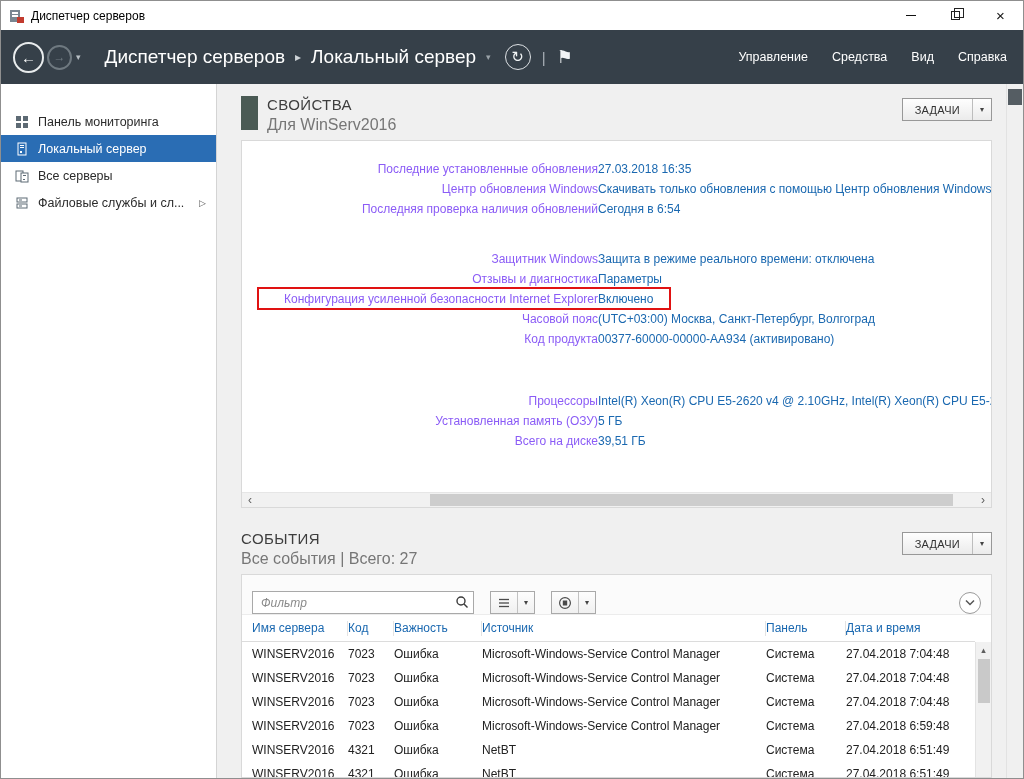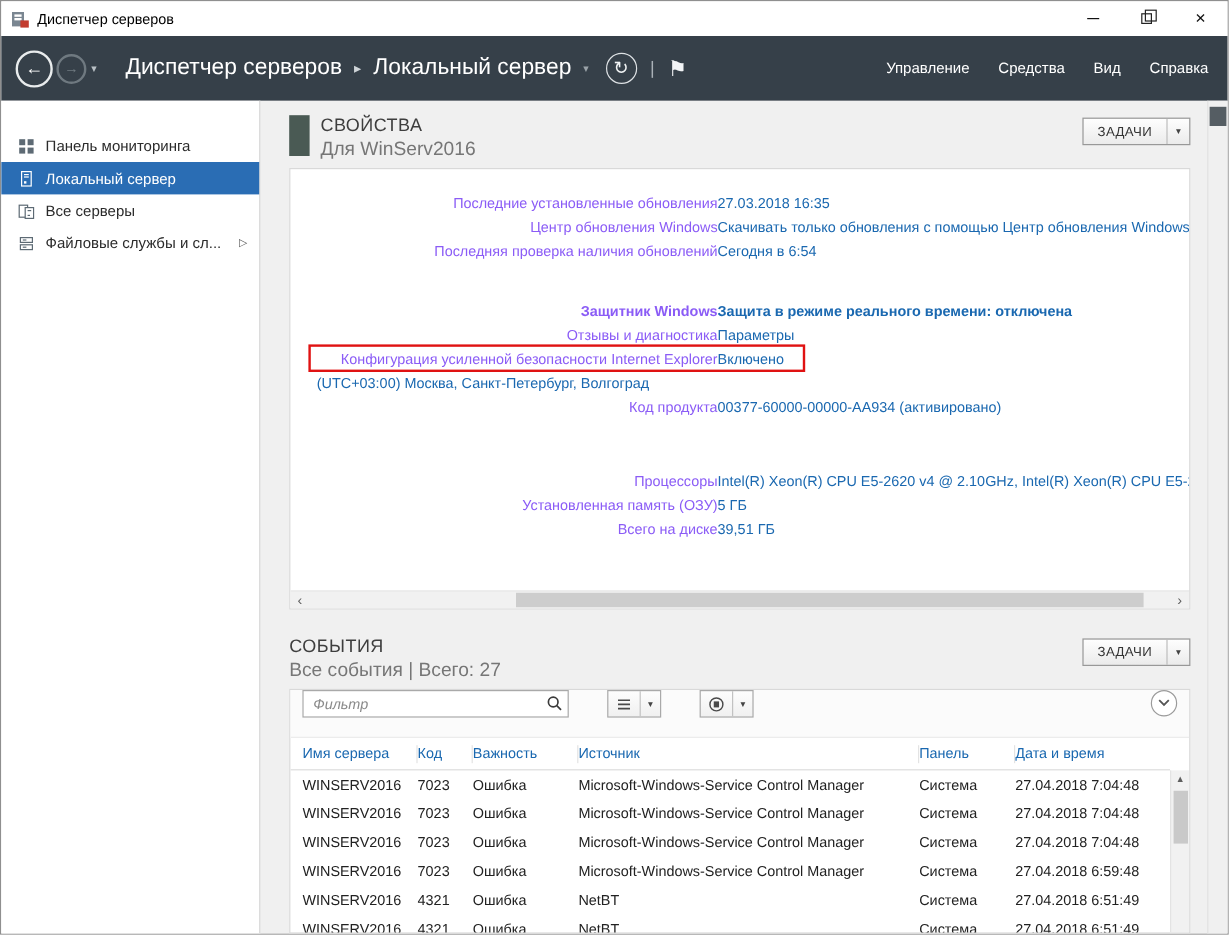--- a/index.html
+++ b/index.html
@@ -52,35 +52,35 @@
   .tile-title { font-size:15px; color:#3e3e3e; letter-spacing:.4px; }
   .tile-sub { font-size:16px; color:#767676; margin-top:3px; }
   .tasks-btn { margin-left:auto; height:23px; border:1px solid #989898; background:linear-gradient(#fefefe,#ebebeb); display:flex; align-items:stretch; font-size:11px; color:#333; cursor:pointer; margin-top:2px; }
   .tasks-label { padding:0 12px; display:flex; align-items:center; letter-spacing:.3px; }
   .tasks-caret { border-left:1px solid #bdbdbd; padding:0 7px; font-size:8px; display:flex; align-items:center; color:#444; }
 
   
   .props-panel { margin-top:8px; height:368px; background:#fff; border:1px solid #d9d9d9; position:relative; overflow:hidden; flex:0 0 368px; }
   .props-rows { padding:18px 0 0 22px; }
   .prop-row { display:flex; line-height:20px; font-size:12px; position:relative; }
-  .prop-row.gap-a { margin-top:30px;font-weight:bold; }
+  .prop-row.gap-a { margin-top:30px; }
   .prop-row.gap-b { margin-top:42px; }
   .prop-label { flex:0 0 334px; color:#8b5cf6; white-space:nowrap; overflow:hidden;text-align:right; }
   .prop-value { color:#1a68b0; white-space:nowrap; overflow:hidden; cursor:pointer; padding-right:8px; }
   .red-box { position:absolute; left:-7px; top:-2px; width:414px; height:23px; border:2px solid #e01212; pointer-events:none; }
 
   .hscroll { position:absolute; left:0; right:0; bottom:0; height:15px; background:#f1f1f1; border-top:1px solid #e6e6e6; display:flex; }
   .hs-arrow { width:16px; display:flex; align-items:center; justify-content:center; color:#5e5e5e; font-size:12px; cursor:pointer; }
   .hs-track { flex:1; position:relative; }
   .hs-thumb { position:absolute; left:24%; width:73%; top:1px; bottom:1px; background:#cdcdcd; cursor:pointer; }
 
   
   .events-head { display:flex; align-items:flex-start; margin-top:22px; height:36px; }
   .events-panel { margin-top:8px; flex:1; min-height:0; background:#fff; border:1px solid #d9d9d9; display:flex; flex-direction:column; overflow:hidden; }
-  .ev-toolbar { flex:0 0 40px; background:#fbfbfb; border-bottom:1px solid #ececec; display:flex; align-items:flex-start; padding:0 10px; gap:32px; }
+  .ev-toolbar { flex:0 0 40px; background:#fbfbfb; border-bottom:1px solid #ececec; display:flex; align-items:flex-end; padding:0 10px; gap:16px; }
   .filter-wrap { position:relative; width:222px; }
   .filter-input { width:100%; height:23px; border:1px solid #a9a9a9; font-size:12px; padding:0 24px 0 8px; color:#444; background:#fff; }
   .filter-input::placeholder { font-style:italic; color:#8a8a8a; }
   .search-icon { position:absolute; right:5px; top:4px; display:flex; }
   .split-btn { height:23px; border:1px solid #a9a9a9; background:linear-gradient(#fdfdfd,#f0f0f0); display:flex; align-items:stretch; cursor:pointer; }
   .split-icon { padding:0 6px; display:flex; align-items:center; }
   .split-caret { border-left:1px solid #c2c2c2; padding:0 6px; display:flex; align-items:center; font-size:8px; color:#444; }
   .collapse-btn { margin-left:auto; width:22px; height:22px; border:1px solid #9b9b9b; border-radius:50%; display:flex; align-items:center; justify-content:center; cursor:pointer; background:#fff; }
 
   .ev-table { flex:1; min-height:0; display:flex; }
@@ -252,20 +252,21 @@
           <div class="prop-row">
             <span class="prop-label">Отзывы и диагностика</span>
             <span class="prop-value">Параметры</span>
           </div>
           <div class="prop-row">
             <span class="red-box"></span>
             <span class="prop-label">Конфигурация усиленной безопасности Internet Explorer</span>
             <span class="prop-value">Включено</span>
           </div>
           <div class="prop-row">
+            <span class="prop-label">Часовой пояс</span>
             <span class="prop-value">(UTC+03:00) Москва, Санкт-Петербург, Волгоград</span>
           </div>
           <div class="prop-row">
             <span class="prop-label">Код продукта</span>
             <span class="prop-value">00377-60000-00000-AA934 (активировано)</span>
           </div>
 
           <div class="prop-row gap-b">
             <span class="prop-label">Процессоры</span>
             <span class="prop-value">Intel(R) Xeon(R) CPU E5-2620 v4 @ 2.10GHz, Intel(R) Xeon(R) CPU E5-2620</span>

